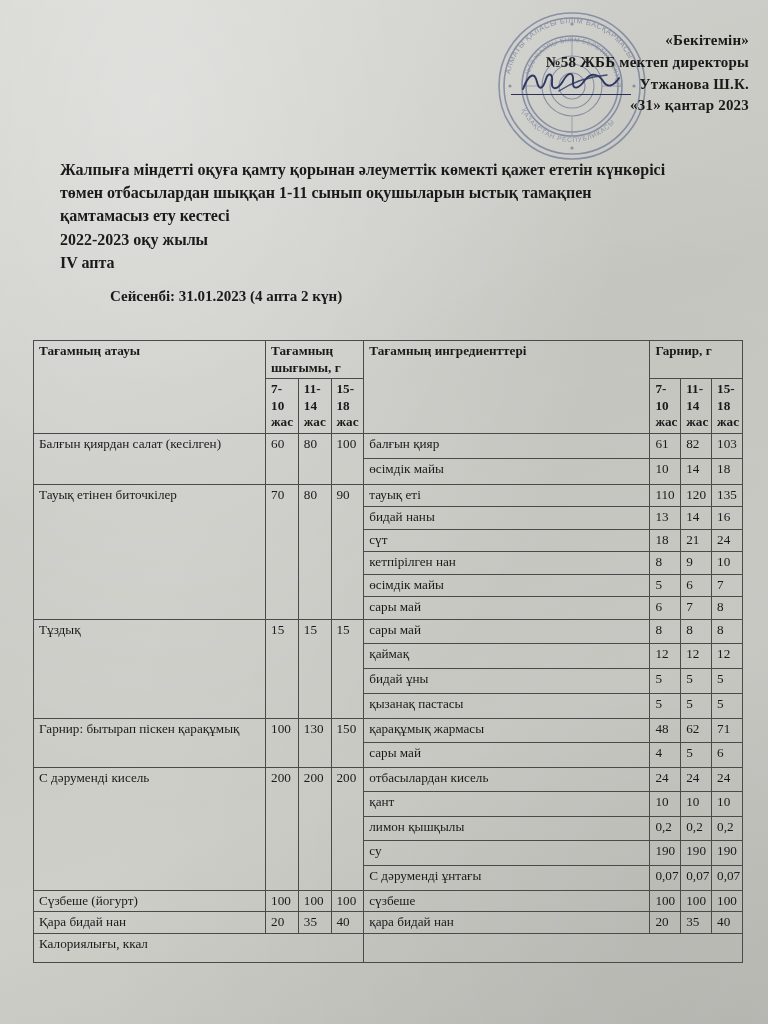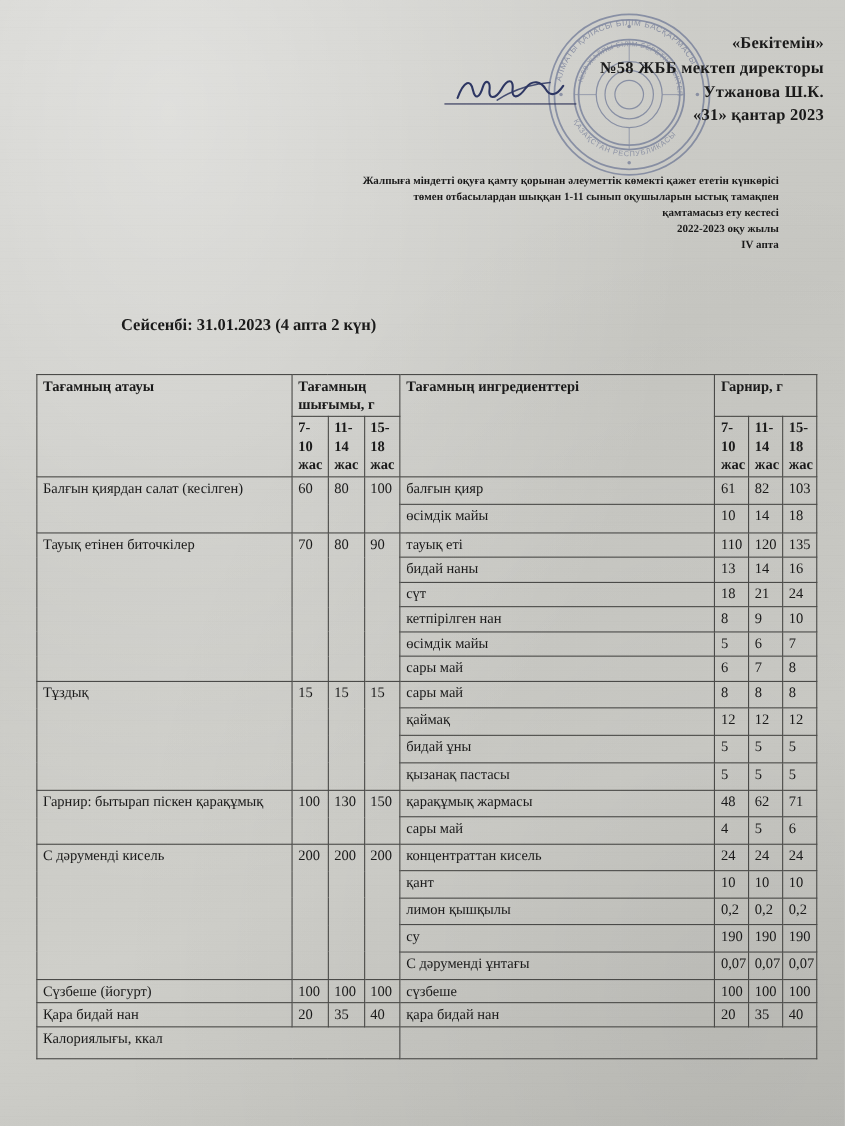--- a/index.html
+++ b/index.html
@@ -48,21 +48,21 @@
     text-align: right;
     font-weight: bold;
     font-size: 15px;
     line-height: 1.45;
     letter-spacing: 0.2px;
   }
   .approval .line { white-space: nowrap; }
   .sig-row {
     display: flex;
     align-items: flex-end;
-    justify-content: space-between;
+    justify-content: flex-end;
     gap: 8px;
   }
   .sig-rule {
     flex: 0 0 120px;
     border-bottom: 1.3px solid #2a2f55;
     height: 14px;
     position: relative;
   }
   .sig-scribble {
     position: absolute;
@@ -83,23 +83,23 @@
     opacity: 0.5;
     pointer-events: none;
   }
 
   
   .title {
     position: absolute;
     left: 60px;
     top: 158px;
     width: 648px;
-    text-align: right;
+    text-align: left;
     font-weight: bold;
-    font-size: 10px;
+    font-size: 16px;
     line-height: 1.45;
   }
   .title .tl { display: block; }
 
   
   .daylabel {
     position: absolute;
     left: 110px;
     top: 288px;
     font-weight: bold;
@@ -353,21 +353,21 @@
             <td class="c-ing">сары май</td>
             <td class="c-br numcell">4</td>
             <td class="c-br numcell">5</td>
             <td class="c-br numcell">6</td>
           </tr>
           <tr>
             <td class="c-name" rowspan="5" style="height: 118px;">С дәруменді кисель</td>
             <td class="c-out numcell" rowspan="5">200</td>
             <td class="c-out numcell" rowspan="5">200</td>
             <td class="c-out numcell" rowspan="5">200</td>
-            <td class="c-ing">концентраттан кисель</td>
+            <td class="c-ing">отбасылардан кисель</td>
             <td class="c-br numcell">24</td>
             <td class="c-br numcell">24</td>
             <td class="c-br numcell">24</td>
           </tr>
           <tr>
             <td class="c-ing">қант</td>
             <td class="c-br numcell">10</td>
             <td class="c-br numcell">10</td>
             <td class="c-br numcell">10</td>
           </tr>

